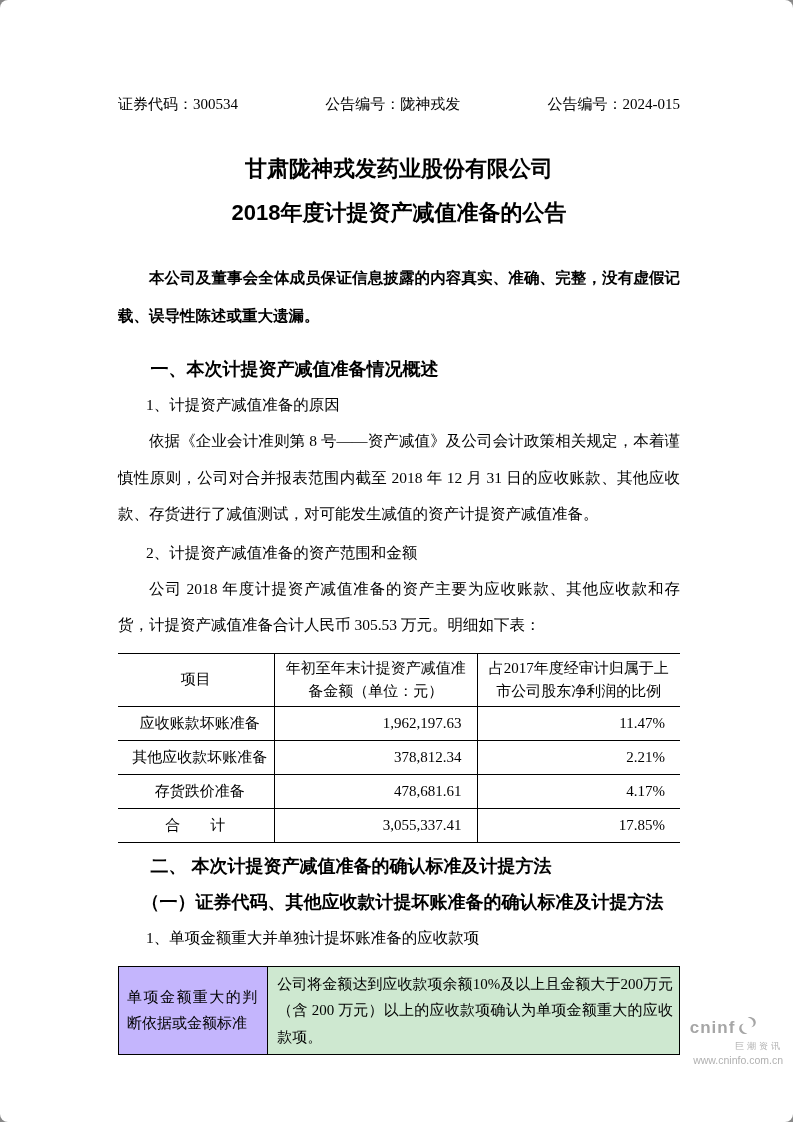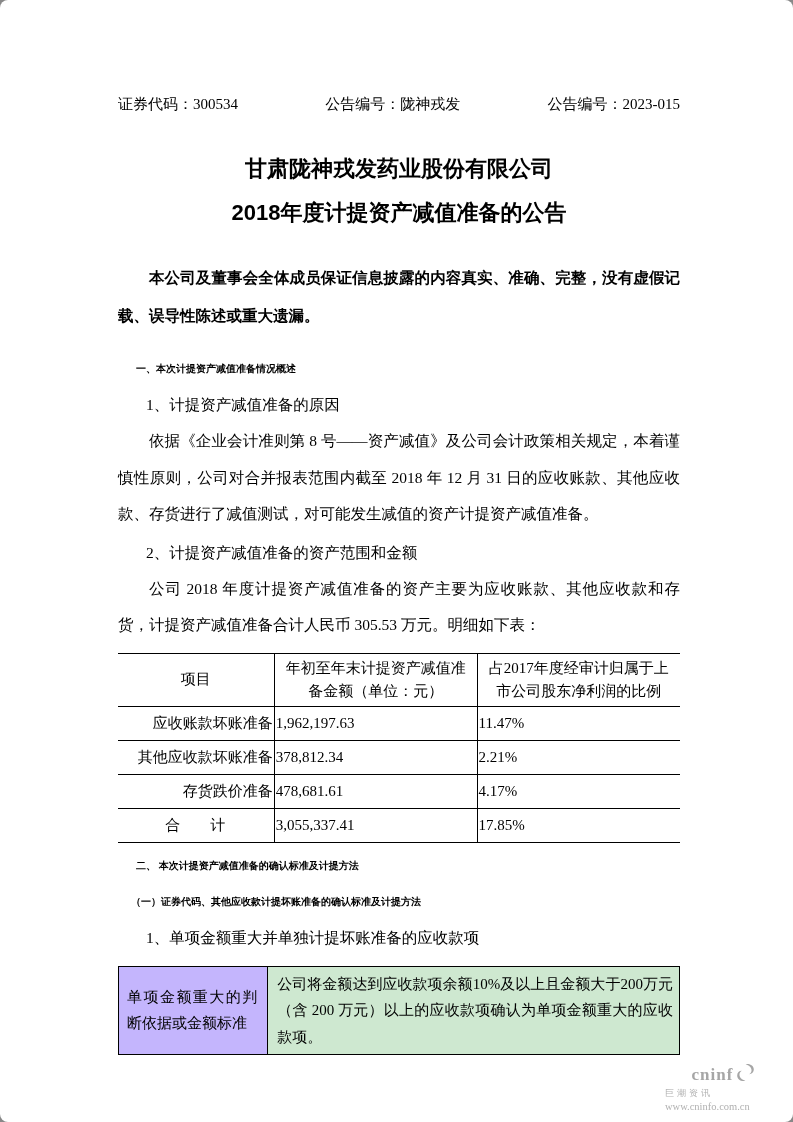--- a/index.html
+++ b/index.html
@@ -29,21 +29,21 @@
   .notice{
     margin-top:24px;
     font-family:"Liberation Sans","DejaVu Sans",sans-serif;
     font-weight:bold;
     font-size:15.5px;line-height:38px;
     text-indent:2em;text-align:justify;
   }
   .h-bold{
     font-family:"Liberation Sans","DejaVu Sans",sans-serif;
     font-weight:bold;
-    font-size:10px;line-height:36px;
+    font-size:18px;line-height:36px;
     text-indent:1.8em;
   }
   .h-bold.sub{text-indent:1.3em;}
   .body-item{
     font-size:15.5px;line-height:36px;
     text-indent:1.8em;
   }
   .body-para{
     font-size:15.5px;line-height:36.5px;
     text-indent:2em;text-align:justify;
@@ -61,22 +61,22 @@
     font-size:15px;
   }
   .tbl1 .c1{width:27.8%;}
   .tbl1 .c2{width:36.1%;border-left:1.2px solid #000;border-right:1.2px solid #000;}
   .tbl1 .c3{width:36.1%;}
   .tbl1 th{
     text-align:center;vertical-align:middle;
     line-height:23px;padding:3px 6px;
   }
   .tbl1 td{height:31px;vertical-align:middle;}
-  .tbl1 td.c1{text-align:right;padding-left:9px;}
-  .tbl1 td.num{padding-right:15px;}
+  .tbl1 td.c1{text-align:center;padding-left:9px;}
+  .tbl1 td.num{text-align:right;padding-right:15px;}
   .tbl1 tr.total td.c1{text-align:center;padding-left:0;}
 
   
   .tbl2{margin-top:10px;}
   .tbl2 td{
     border:1.4px solid #000;
     font-size:15px;line-height:26.5px;
     vertical-align:middle;
     text-align:justify;
   }
@@ -85,42 +85,42 @@
     background:#c4b5fd;
     padding:4px 10px 4px 8px;
   }
   .tbl2 .val{
     background:#cee8d0;
     padding:4px 6px 4px 9px;
   }
 
   
   .logo{
-    position:absolute;right:10px;top:1062px;
+    position:absolute;right:10px;top:1015px;
     width:118px;
     color:#aaaaaa;
-    font-family:Liberation Serif, serif;
-    text-align:left;
+    font-family:Liberation Sans, sans-serif;
+    text-align:right;
     line-height:1;
   }
   .logo-top{display:flex;align-items:center;justify-content:center;gap:2px;}
   .logo-brand{font-size:17px;font-weight:bold;letter-spacing:1px;color:#a6a6a6;}
   .logo-cn{font-size:9px;letter-spacing:3px;margin-top:3px;color:#b0b0b0;}
   .logo-url{font-size:10.5px;margin-top:4px;color:#b0b0b0;}
 </style>
 </head>
 <body>
 
 <div class="page">
   <div class="content">
 
     <div class="doc-header">
       <span>证券代码：300534</span>
       <span>公告编号：陇神戎发</span>
-      <span>公告编号：2023-015</span>
+      <span>公告编号：2024-015</span>
     </div>
 
     <div class="doc-title">
       <div>甘肃陇神戎发药业股份有限公司</div>
       <div>2018年度计提资产减值准备的公告</div>
     </div>
 
     <p class="notice">本公司及董事会全体成员保证信息披露的内容真实、准确、完整，没有虚假记载、误导性陈述或重大遗漏。</p>
 
     <div class="h-bold sp-top">一、本次计提资产减值准备情况概述</div>

